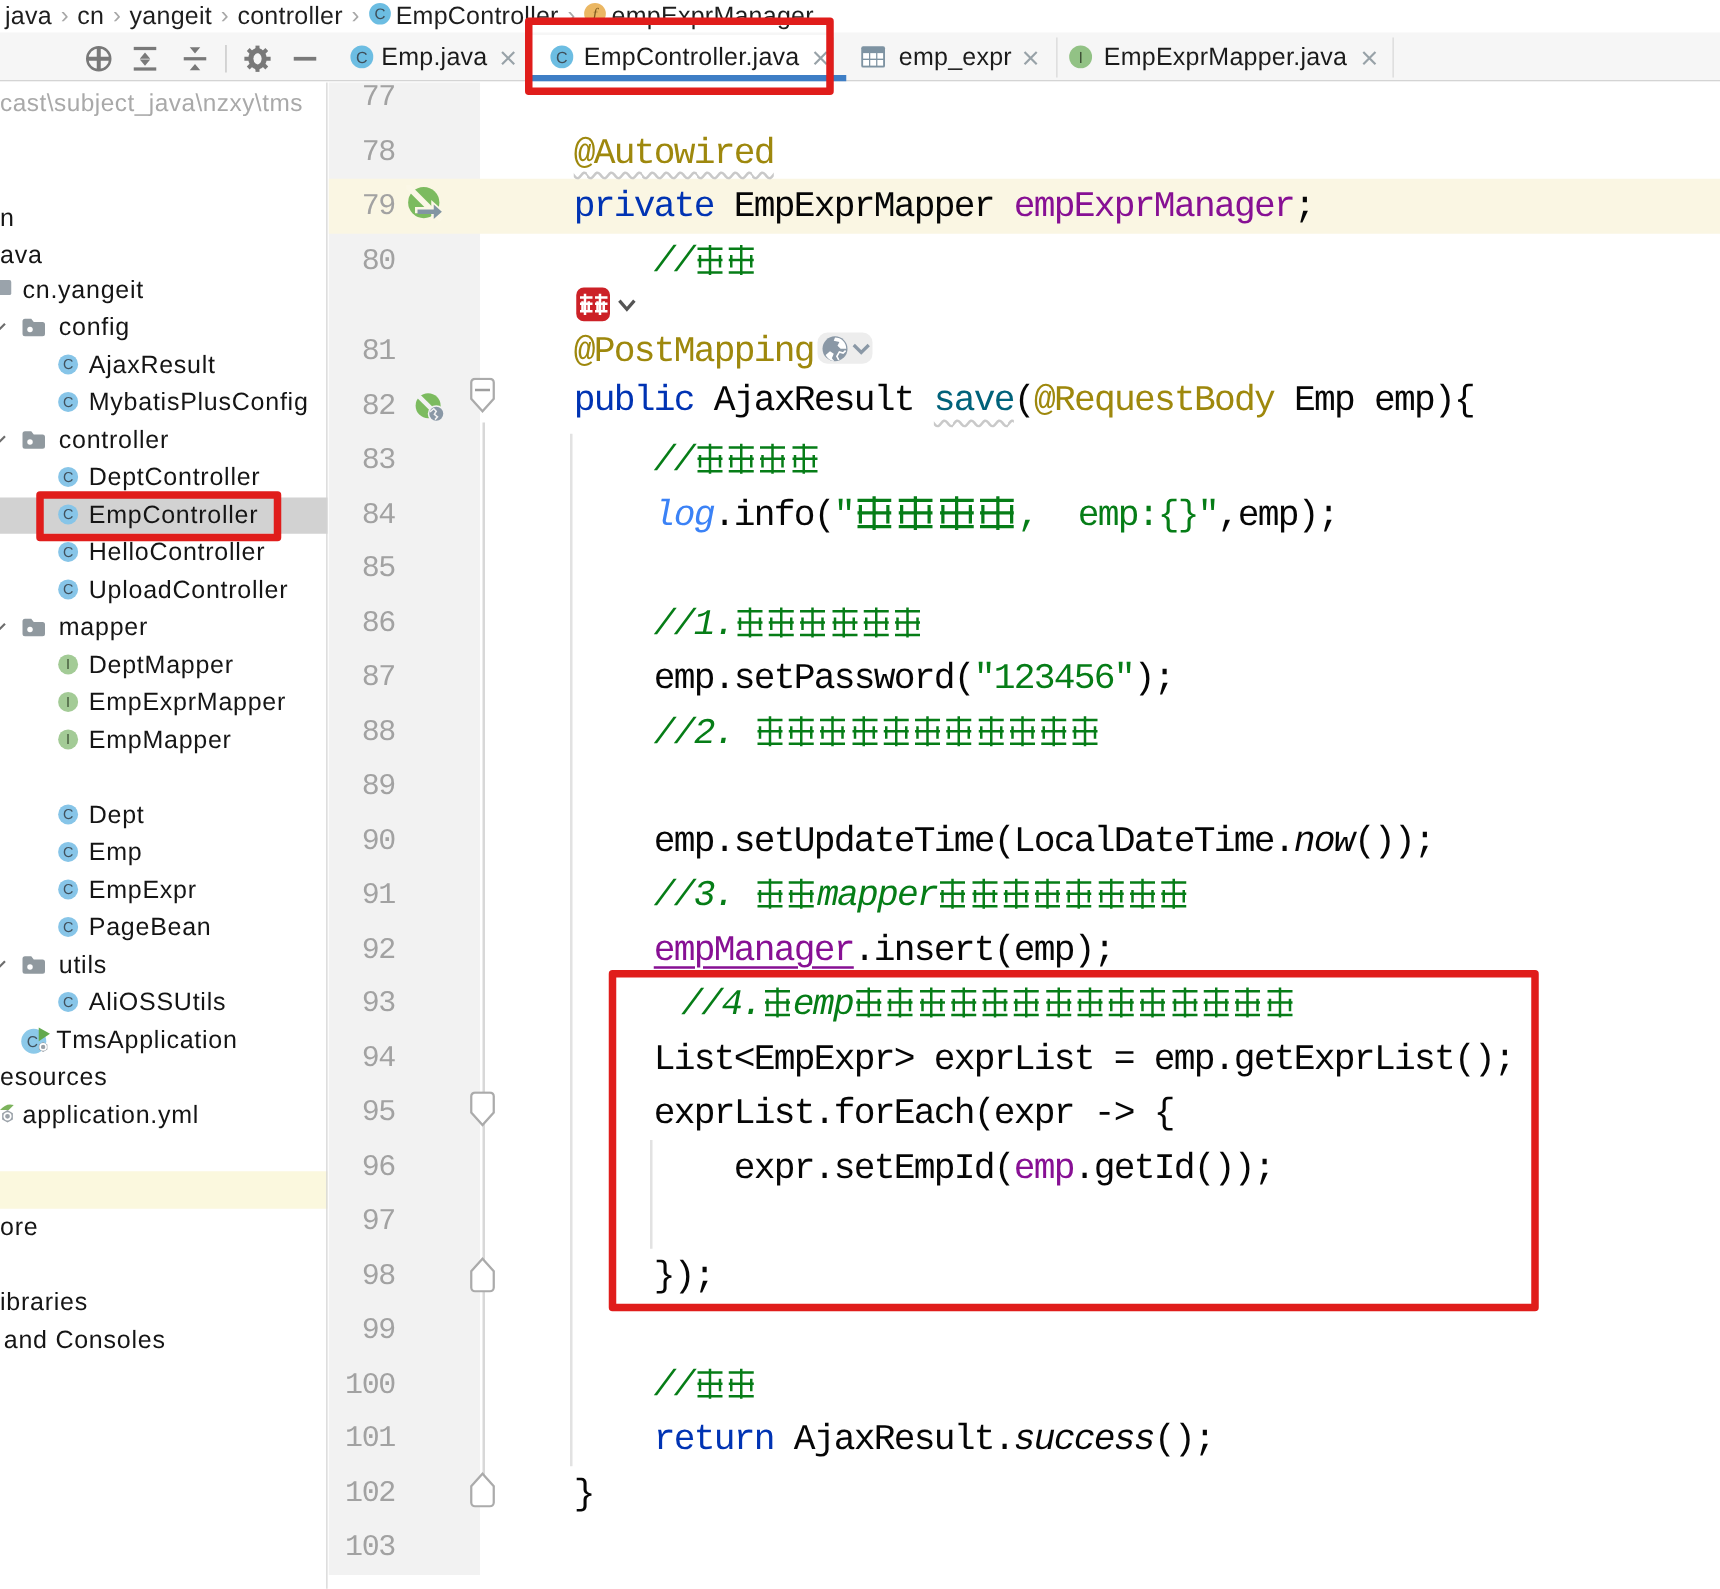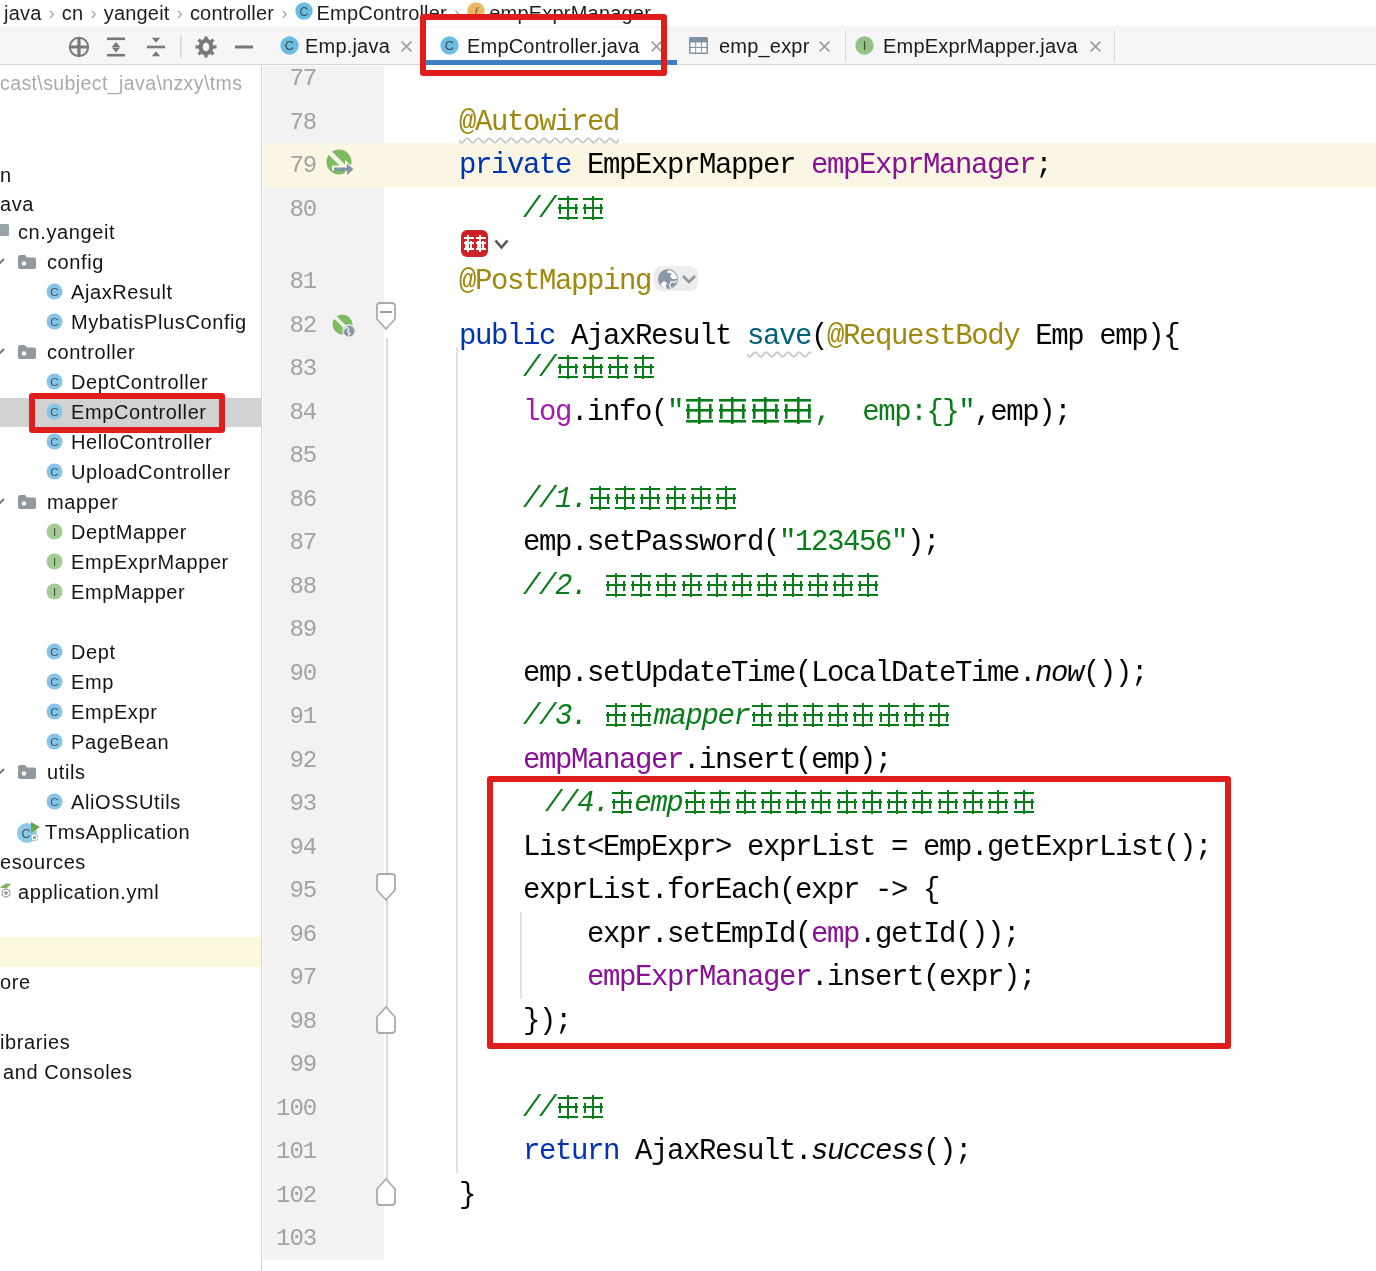--- a/index.html
+++ b/index.html
@@ -21,23 +21,23 @@
 #treesel {position:absolute;left:0;top:398px;width:262px;height:29px;background:#D2D2D2}
 #treeyellow {position:absolute;left:0;top:937px;width:262px;height:30px;background:#FBF8DE}
 #treeborder {position:absolute;left:261px;top:66px;width:1px;height:1205px;background:#D4D4D4}
 
 #gutterbg {position:absolute;left:263px;top:66px;width:121px;height:1194px;background:#F2F2F2}
 #caretrow {position:absolute;left:263px;top:143px;width:1113px;height:44px;background:#FAF6E3}
 .gn {position:absolute;left:263px;width:53px;height:43.5px;line-height:43.5px;text-align:right;font-family:"Liberation Mono",monospace;font-size:24px;letter-spacing:-1.1px;color:#A2A2A2}
 .cl {position:absolute;height:43.5px;line-height:43.5px;white-space:pre;font-family:"Liberation Mono",monospace;font-size:29px;letter-spacing:-1.4px;color:#060606}
 .cl b {font-weight:normal}
 .k {color:#0033B3} .a {color:#9E880D} .f {color:#871094} .m {color:#00627A}
-.s {color:#067D17} .i {font-style:italic} .fi {color:#a21caf;}
+.s {color:#067D17} .i {font-style:italic} .fi {color:#3b82f6;font-style:italic}
 .c {color:#067D17;font-style:italic}
-.u {text-underline-offset:5px;text-decoration-thickness:2px}
+.u {text-decoration:underline;text-underline-offset:5px;text-decoration-thickness:2px}
 .wavy {text-decoration:underline wavy #C9C9C9 1.5px;text-underline-offset:7px}
 .fw {margin-right:16px}
 .cj {display:inline-block;width:20px;height:24px;margin:0 2.65px;vertical-align:-3px;background:
  linear-gradient(currentColor,currentColor) 50% 0/2.1px 100%,
  linear-gradient(currentColor,currentColor) 0 2px/100% 2.1px,
  linear-gradient(currentColor,currentColor) 0 50%/100% 2.1px,
  linear-gradient(currentColor,currentColor) 0 calc(100% - 1px)/100% 2.1px,
  linear-gradient(currentColor,currentColor) 1px 62%/2.1px 42%,
  linear-gradient(currentColor,currentColor) calc(100% - 1px) 62%/2.1px 42%;
  background-repeat:no-repeat}
@@ -367,35 +367,34 @@
 <div class="gn" style="top:1086.75px">100</div>
 <div class="gn" style="top:1130.25px">101</div>
 <div class="gn" style="top:1173.75px">102</div>
 <div class="gn" style="top:1217.25px">103</div>
  <div class="guide" style="left:456px;top:347px;height:826px"></div>
  <div class="guide" style="left:520px;top:912px;height:87px"></div>
  <div class="cl" style="top:100.75px;left:459px"><b class="a wavy">@Autowired</b></div>
 <div class="cl" style="top:144.25px;left:459px"><b class="k">private</b> EmpExprMapper <b class="f">empExprManager</b>;</div>
 <div class="cl" style="top:187.75px;left:523px"><b class="c">//<b class="cj"></b><b class="cj"></b></b></div>
 <div class="cl" style="top:260.25px;left:459px"><b class="a">@PostMapping</b></div>
-<div class="cl" style="top:315px;left:459px"><b class="k">public</b> AjaxResult <b class="m wavy">save</b>(<b class="a">@RequestBody</b> Emp emp){</div>
+<div class="cl" style="top:299px;left:459px"><b class="k">public</b> AjaxResult <b class="m wavy">save</b>(<b class="a">@RequestBody</b> Emp emp){</div>
 <div class="cl" style="top:347.25px;left:523px"><b class="c">//<b class="cj"></b><b class="cj"></b><b class="cj"></b><b class="cj"></b></b></div>
 <div class="cl" style="top:390.75px;left:523px"><b class="fi">log</b>.info(<b class="s">"</b><b class="s"><b class="cjs"></b><b class="cjs"></b><b class="cjs"></b><b class="cjs"></b></b><b class="s"><b class="fw">,</b> emp:{}"</b>,emp);</div>
 <div class="cl" style="top:434.25px;left:523px"></div>
 <div class="cl" style="top:477.75px;left:523px"><b class="c">//1.<b class="cj"></b><b class="cj"></b><b class="cj"></b><b class="cj"></b><b class="cj"></b><b class="cj"></b></b></div>
 <div class="cl" style="top:521.25px;left:523px">emp.setPassword(<b class="s">"123456"</b>);</div>
 <div class="cl" style="top:564.75px;left:523px"><b class="c">//2.&nbsp;<b class="cj"></b><b class="cj"></b><b class="cj"></b><b class="cj"></b><b class="cj"></b><b class="cj"></b><b class="cj"></b><b class="cj"></b><b class="cj"></b><b class="cj"></b><b class="cj"></b></b></div>
 <div class="cl" style="top:651.75px;left:523px">emp.setUpdateTime(LocalDateTime.<b class="i">now</b>());</div>
 <div class="cl" style="top:695.25px;left:523px"><b class="c">//3.&nbsp;<b class="cj"></b><b class="cj"></b>mapper<b class="cj"></b><b class="cj"></b><b class="cj"></b><b class="cj"></b><b class="cj"></b><b class="cj"></b><b class="cj"></b><b class="cj"></b></b></div>
 <div class="cl" style="top:738.75px;left:523px"><b class="f u">empManager</b>.insert(emp);</div>
 <div class="cl" style="top:782.25px;left:545px"><b class="c">//4.<b class="cj"></b>emp<b class="cj"></b><b class="cj"></b><b class="cj"></b><b class="cj"></b><b class="cj"></b><b class="cj"></b><b class="cj"></b><b class="cj"></b><b class="cj"></b><b class="cj"></b><b class="cj"></b><b class="cj"></b><b class="cj"></b><b class="cj"></b></b></div>
 <div class="cl" style="top:825.75px;left:523px">List&lt;EmpExpr&gt; exprList = emp.getExprList();</div>
 <div class="cl" style="top:869.25px;left:523px">exprList.forEach(expr -&gt; {</div>
 <div class="cl" style="top:912.75px;left:587px">expr.setEmpId(<b class="f">emp</b>.getId());</div>
-<div class="cl" style="top:956.25px;left:587px"><b class="f">empExprManager</b>.insert(expr);</div>
 <div class="cl" style="top:999.75px;left:523px">});</div>
 <div class="cl" style="top:1086.75px;left:523px"><b class="c">//<b class="cj"></b><b class="cj"></b></b></div>
 <div class="cl" style="top:1130.25px;left:523px"><b class="k">return</b> AjaxResult.<b class="i">success</b>();</div>
 <div class="cl" style="top:1173.75px;left:459px">}</div>
 
 <svg width="30" height="30" viewBox="0 0 30 30" style="position:absolute;left:325px;top:148px">
  <circle cx="14" cy="14" r="12.5" fill="#7CBB5F"></circle>
  <rect x="-6" y="11.6" width="40" height="4.6" fill="#FBF7E6" transform="rotate(45 14 14)"></rect>
  <g>
         <path d="M7 17.5 h13 v-5.5 l9 8 l-9 8 v-5.5 h-13 Z" fill="#FBF7E6"></path>

